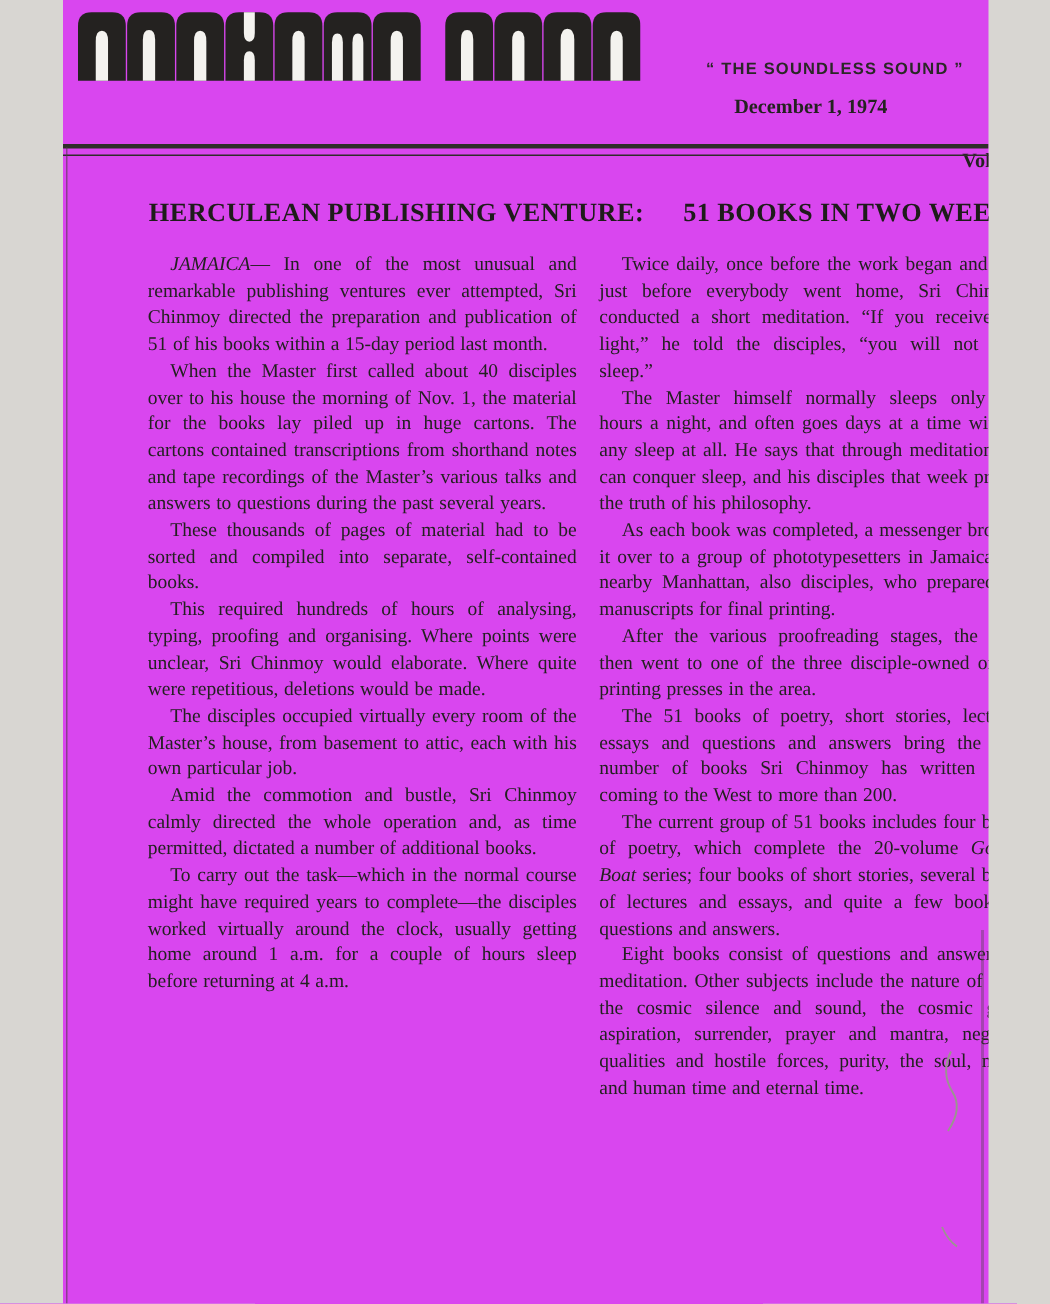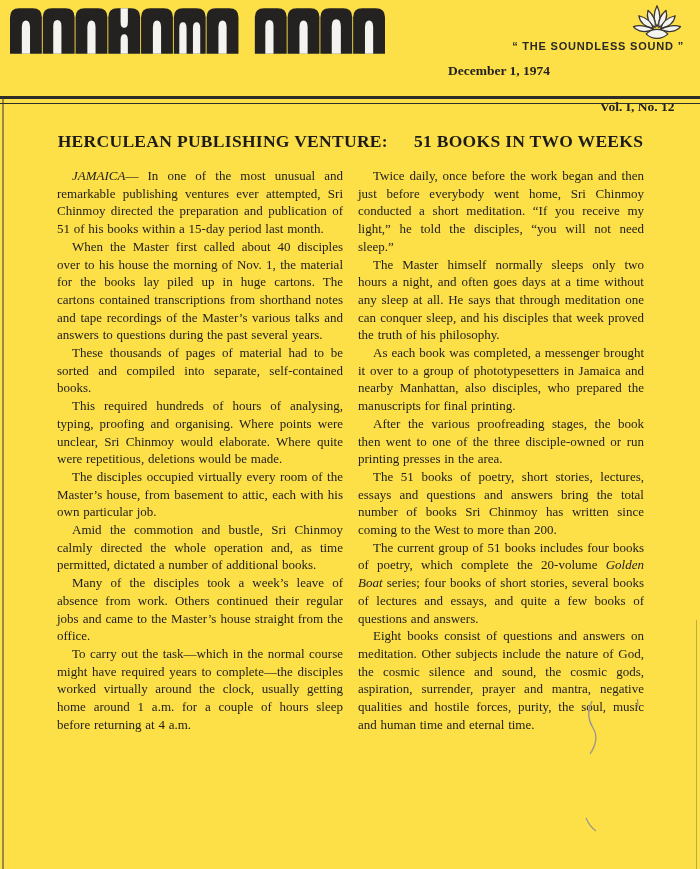--- a/index.html
+++ b/index.html
@@ -1,19 +1,19 @@
 <!DOCTYPE html>
 <html lang="en"><head>
 <meta charset="utf-8">
 <style>
   html,body { margin:0; padding:0; }
   body { background:#d8d6d2; font-family:"Liberation Serif", serif; }
   .page {
-    position:relative; width:700px; height:869px; margin:0 auto;
-    background:#fde047; overflow:hidden; color:#201e1c;
+    position:relative; width:617px; height:869px; margin:0 auto;
+    background:#d946ef; overflow:hidden; color:#201e1c;
   }
   
   .logo { position:absolute; left:10px; top:8px; }
   .lotus { position:absolute; left:628px; top:3px; }
   .tagline {
     position:absolute; right:16px; top:40px;
     font-family:"Liberation Sans", sans-serif; font-size:11px; font-weight:700;
     letter-spacing:.8px; color:#2a2826; white-space:nowrap;
   }
   .issue-date, .volume {
@@ -129,21 +129,20 @@
   </h1>
 
   <main class="article">
     <div class="col" id="col-0">
         <p><i>JAMAICA</i><span>— In one of the most unusual and remarkable publishing ventures ever attempted, Sri Chinmoy directed the preparation and publication of 51 of his books within a 15-day period last month.</span></p>
         <p><span>When the Master first called about 40 disciples over to his house the morning of Nov. 1, the material for the books lay piled up in huge cartons. The cartons contained transcriptions from shorthand notes and tape recordings of the Master’s various talks and answers to questions during the past several years.</span></p>
         <p><span>These thousands of pages of material had to be sorted and compiled into separate, self-contained books.</span></p>
         <p><span>This required hundreds of hours of analysing, typing, proofing and organising. Where points were unclear, Sri Chinmoy would elaborate. Where quite were repetitious, deletions would be made.</span></p>
         <p><span>The disciples occupied virtually every room of the Master’s house, from basement to attic, each with his own particular job.</span></p>
         <p><span>Amid the commotion and bustle, Sri Chinmoy calmly directed the whole operation and, as time permitted, dictated a number of additional books.</span></p>
-        <p><span>Many of the disciples took a week’s leave of absence from work. Others continued their regular jobs and came to the Master’s house straight from the office.</span></p>
         <p><span>To carry out the task—which in the normal course might have required years to complete—the disciples worked virtually around the clock, usually getting home around 1 a.m. for a couple of hours sleep before returning at 4 a.m.</span></p>
       </div>
     <div class="col" id="col-1">
         <p><span>Twice daily, once before the work began and then just before everybody went home, Sri Chinmoy conducted a short meditation. “If you receive my light,” he told the disciples, “you will not need sleep.”</span></p>
         <p><span>The Master himself normally sleeps only two hours a night, and often goes days at a time without any sleep at all. He says that through meditation one can conquer sleep, and his disciples that week proved the truth of his philosophy.</span></p>
         <p><span>As each book was completed, a messenger brought it over to a group of phototypesetters in Jamaica and nearby Manhattan, also disciples, who prepared the manuscripts for final printing.</span></p>
         <p><span>After the various proofreading stages, the book then went to one of the three disciple-owned or run printing presses in the area.</span></p>
         <p><span>The 51 books of poetry, short stories, lectures, essays and questions and answers bring the total number of books Sri Chinmoy has written since coming to the West to more than 200.</span></p>
         <p><span>The current group of 51 books includes four books of poetry, which complete the 20-volume </span><i>Golden Boat</i><span> series; four books of short stories, several books of lectures and essays, and quite a few books of questions and answers.</span></p>
         <p><span>Eight books consist of questions and answers on meditation. Other subjects include the nature of God, the cosmic silence and sound, the cosmic gods, aspiration, surrender, prayer and mantra, negative qualities and hostile forces, purity, the soul, music and human time and eternal time.</span></p>

